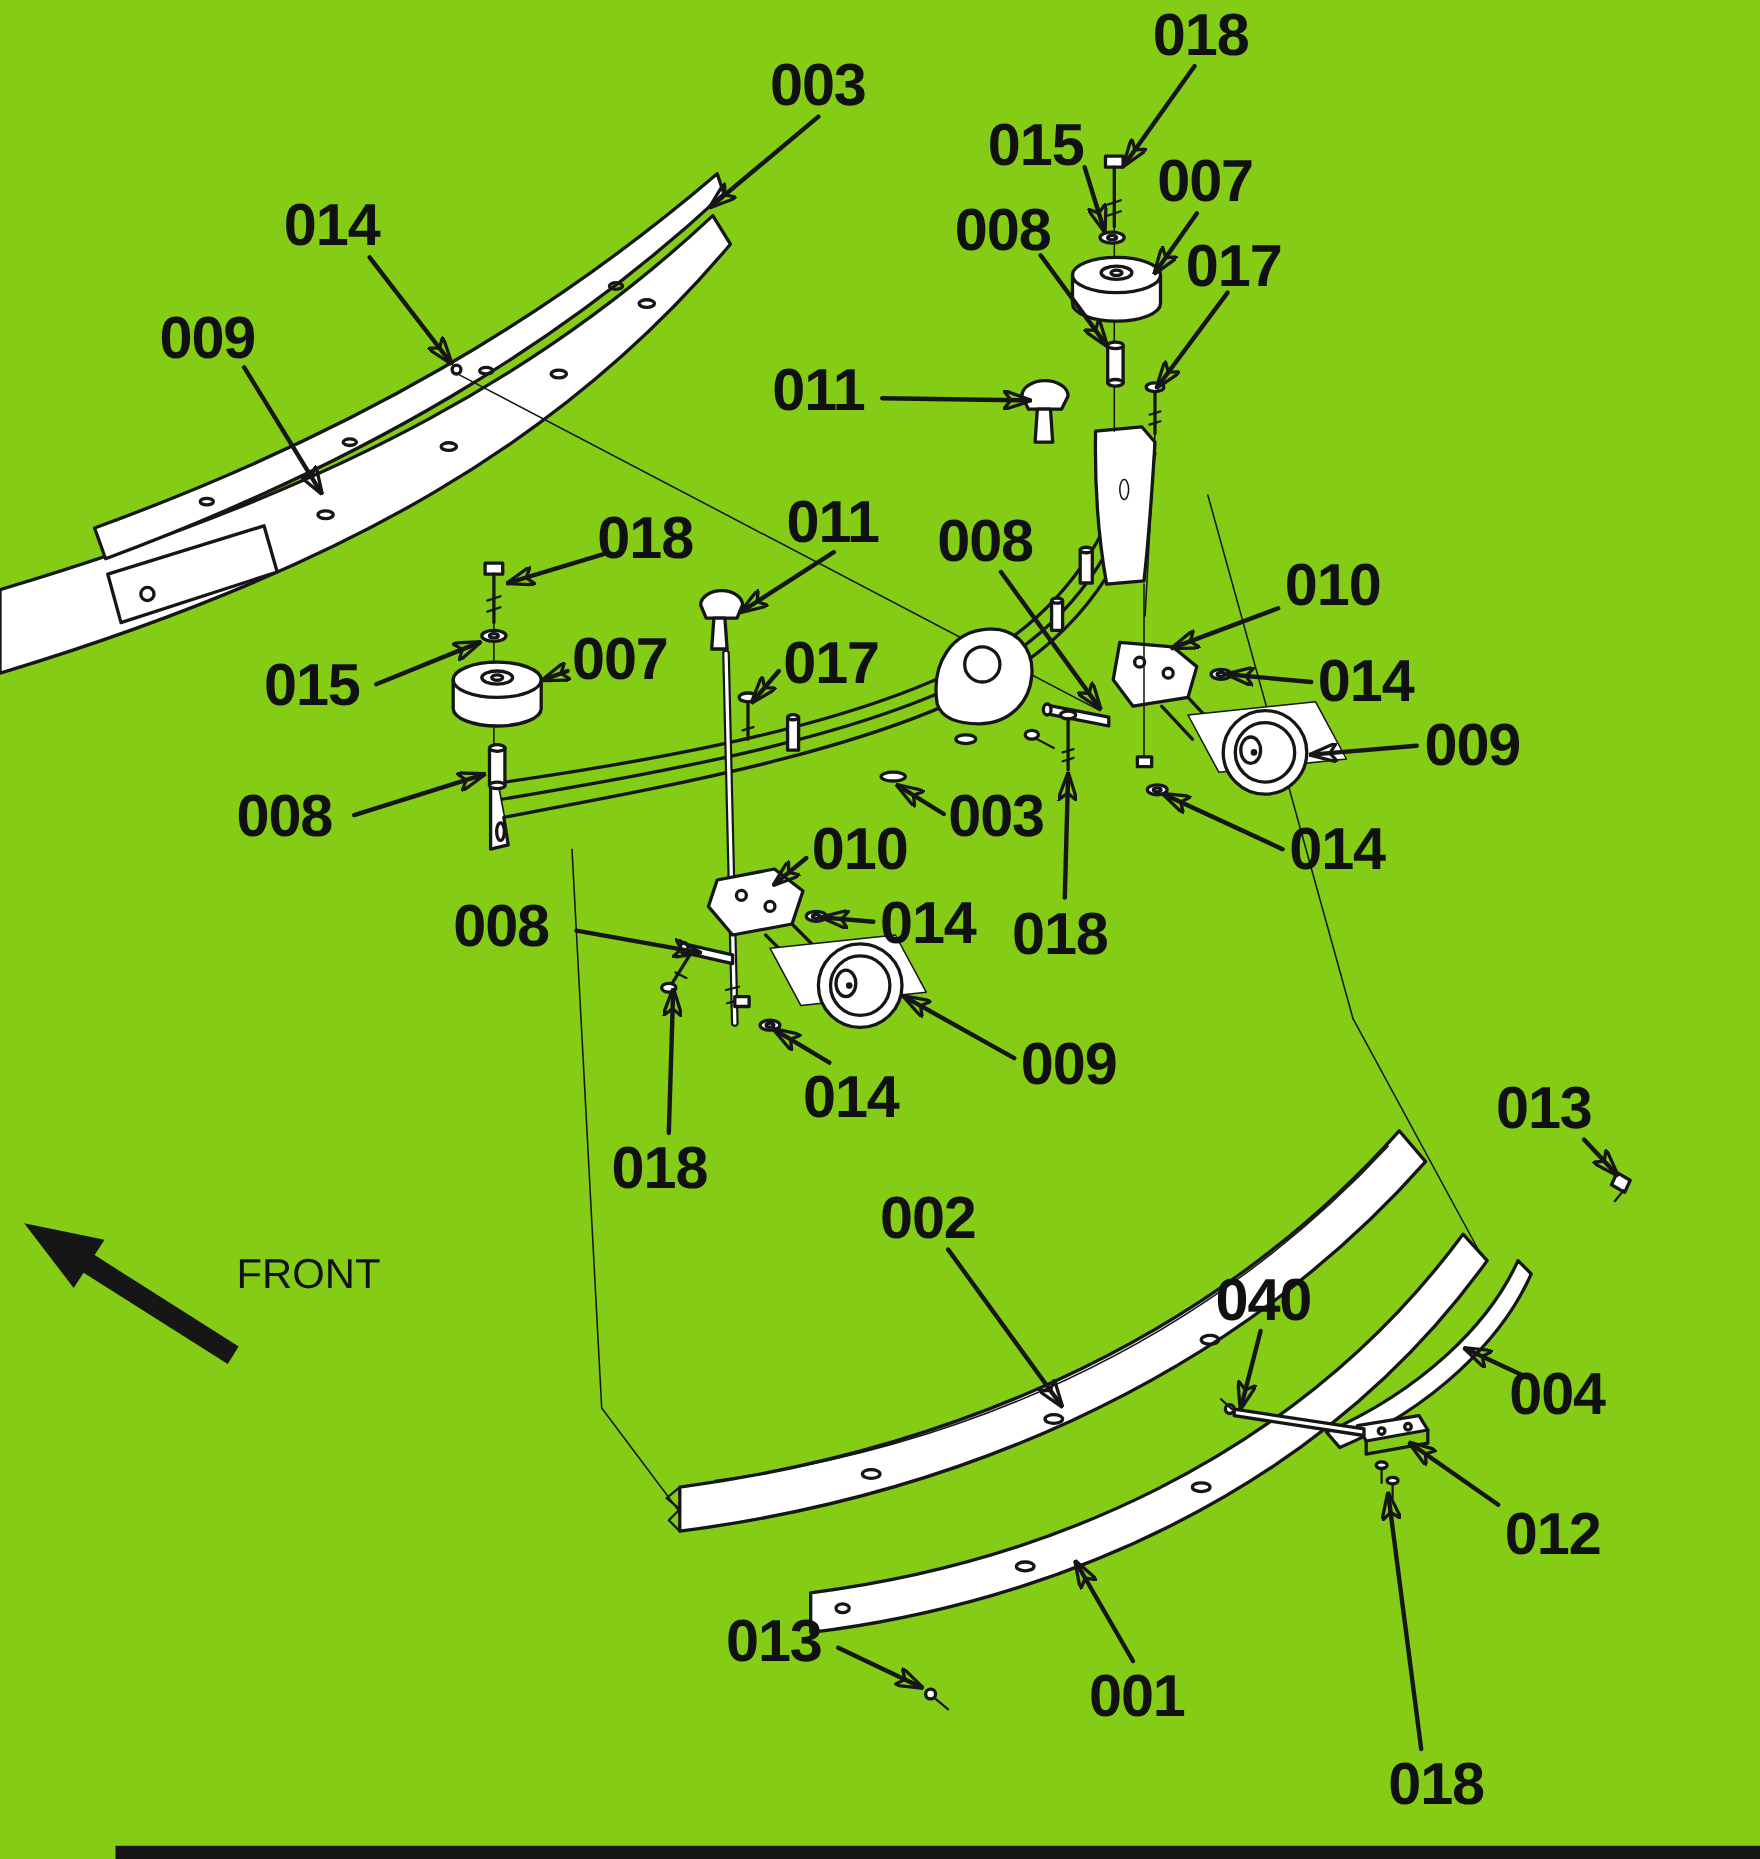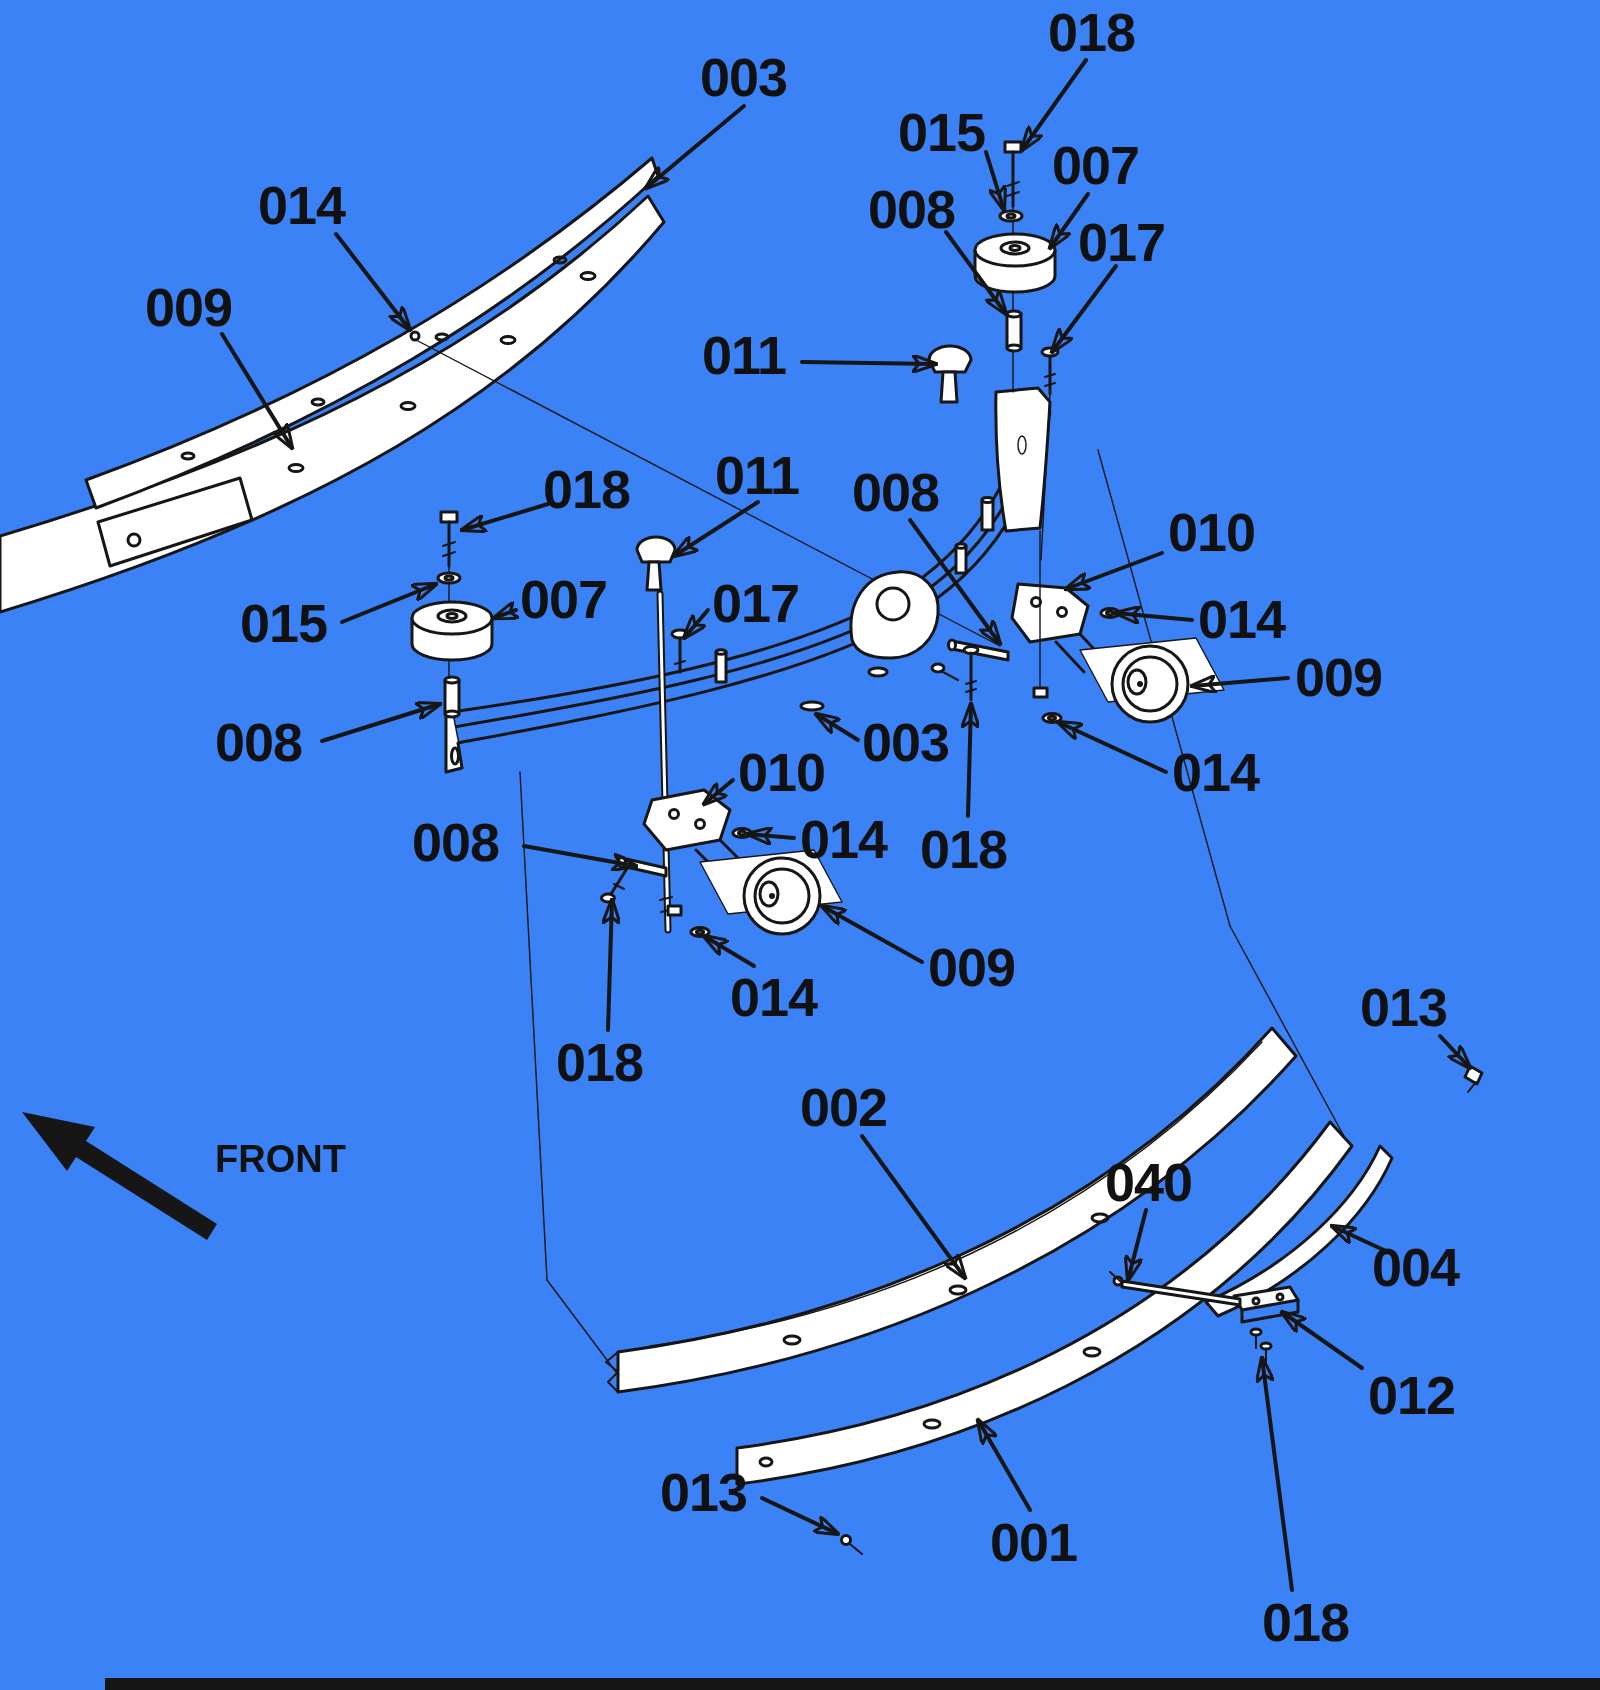--- a/index.html
+++ b/index.html
@@ -1,36 +1,36 @@
 <!DOCTYPE html>
 <html><head>
 <meta charset="utf-8">
 <style>
   * { margin:0; padding:0; box-sizing:border-box; }
   html,body { background:#ffffff; }
   .stage {
-    position:relative; width:1600px; height:1690px; background:#3b82f6;
+    position:relative; width:1600px; height:1690px; background:#84cc16;
     overflow:hidden; font-family:"Liberation Sans", sans-serif;
   }
   svg.art { position:absolute; left:0; top:0; width:1600px; height:1690px; }
   
   svg.art path, svg.art line, svg.art rect, svg.art circle, svg.art ellipse, svg.art polyline {
     stroke:#161616; stroke-width:3; fill:none; stroke-linecap:round; stroke-linejoin:round;
   }
   svg.art .w { fill:#ffffff; }
   svg.art .thin { stroke-width:1.4; }
   svg.art .t { stroke-width:2; }
   svg.art .leader { stroke-width:4; fill:none; }
   svg.art .solid { fill:#161616; stroke:none; }
   .callout {
     position:absolute; font-weight:700; font-size:54px; line-height:1;
     color:#111; letter-spacing:-1px; white-space:nowrap;
   }
   .front-label {
-    position:absolute; font-weight:700; font-size:38px; line-height:1; color:#111;
+    position:absolute; font-weight:400; font-size:38px; line-height:1; color:#111;
   }
 </style>
 </head>
 <body>
 
 <div class="stage">
 
   <svg class="art" viewBox="0 0 1600 1690">
     <defs>
       <marker id="ah" markerWidth="26" markerHeight="18" refX="24" refY="9" orient="auto" markerUnits="userSpaceOnUse">

